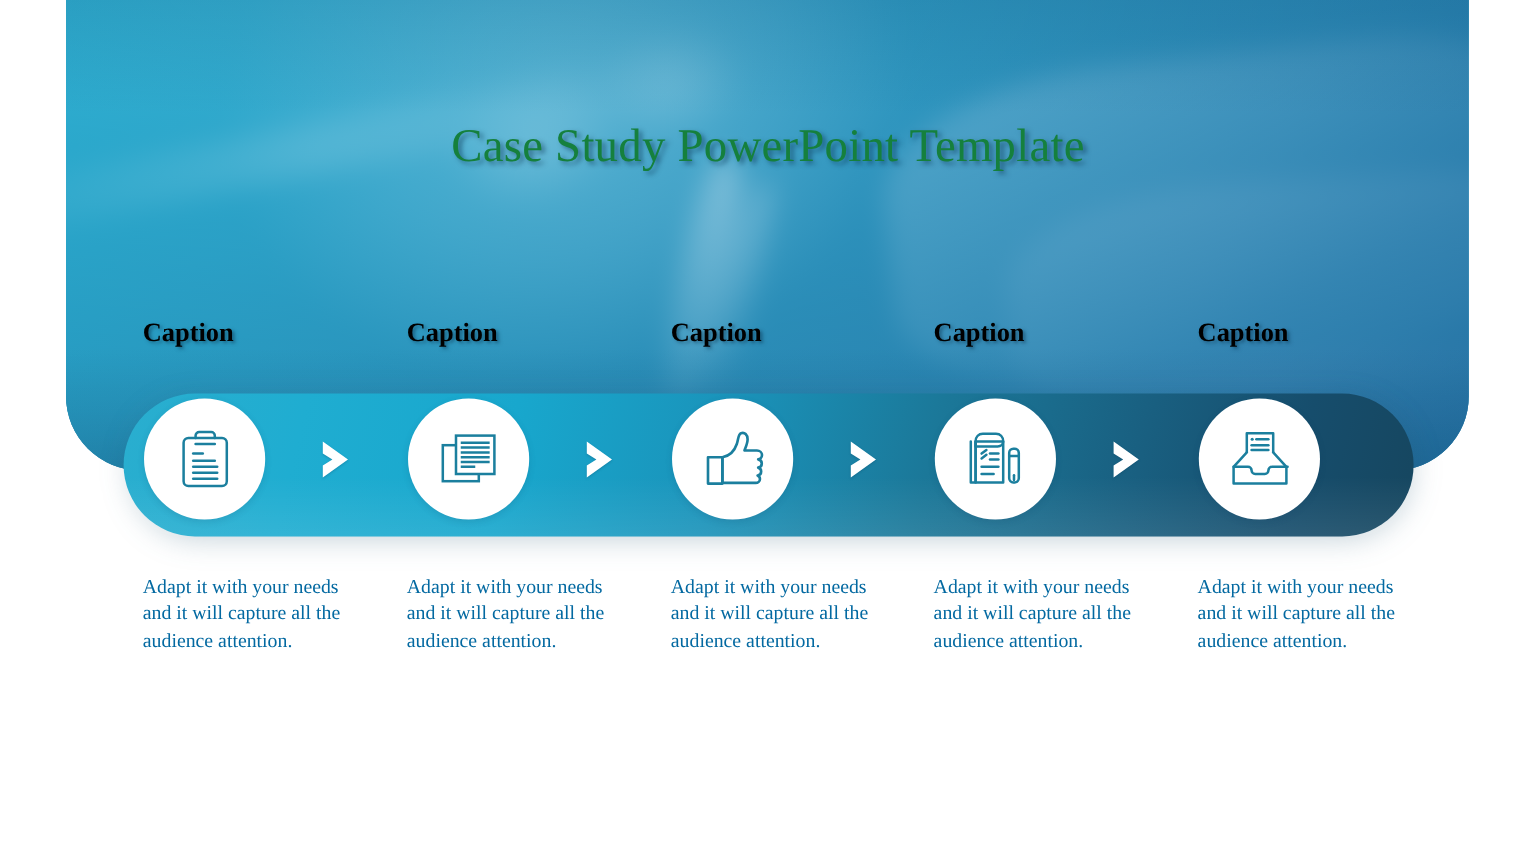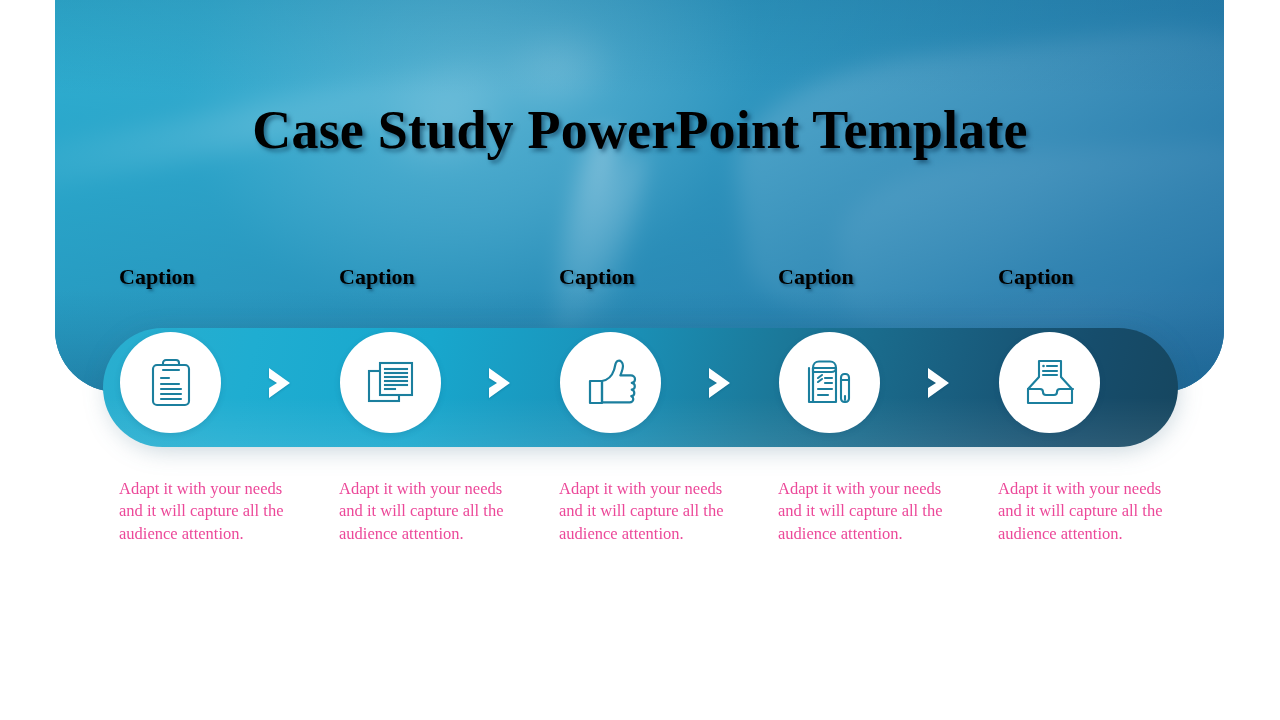--- a/index.html
+++ b/index.html
@@ -143,23 +143,23 @@
       linear-gradient(180deg, rgba(16,86,126,.18) 0%, rgba(16,86,126,0) 24%),
       linear-gradient(0deg,  rgba(12,70,108,.26) 0%, rgba(12,70,108,0) 26%);
   }
 
   
   #slide-title {
     position: absolute;
     left: 0; right: 0;
     top: 99px;
     text-align: center;
-    font-size: 54px;
-    font-weight: bold;
-    color: #000000;
+    font-size: 39px;
+    font-weight: normal;
+    color: #15803d;
     letter-spacing: .2px;
     text-shadow: 3px 3px 4px rgba(8,48,76,.55);
     z-index: 6;
     white-space: nowrap;
   }
 
   
   .caption {
     position: absolute;
     top: 264px;
@@ -240,21 +240,21 @@
   }
   .chevron svg { display: block; filter: drop-shadow(0 1px 1px rgba(10,60,90,.25)); }
 
   
   .body-text {
     position: absolute;
     top: 478px;
     width: 170px;
     font-size: 16.5px;
     line-height: 22.4px;
-    color: #ec4899;
+    color: #0369a1;
     z-index: 6;
   }
 </style>
 </head>
 <body>
 
 <div id="slide">
 
   <div id="header-banner">
     <div class="photo-layer">

